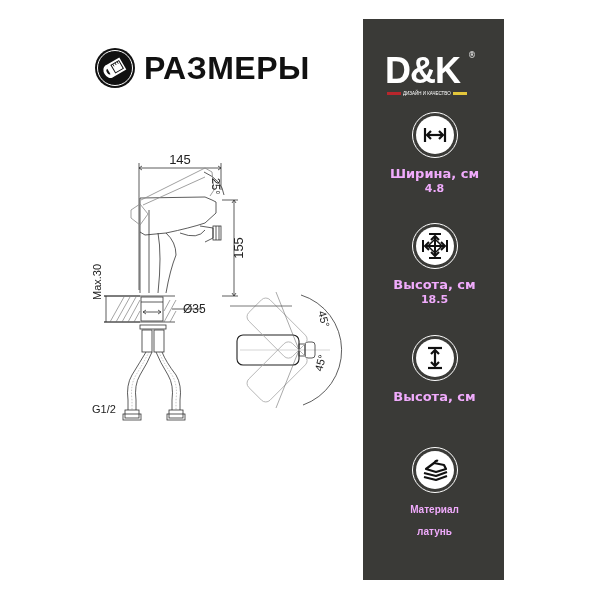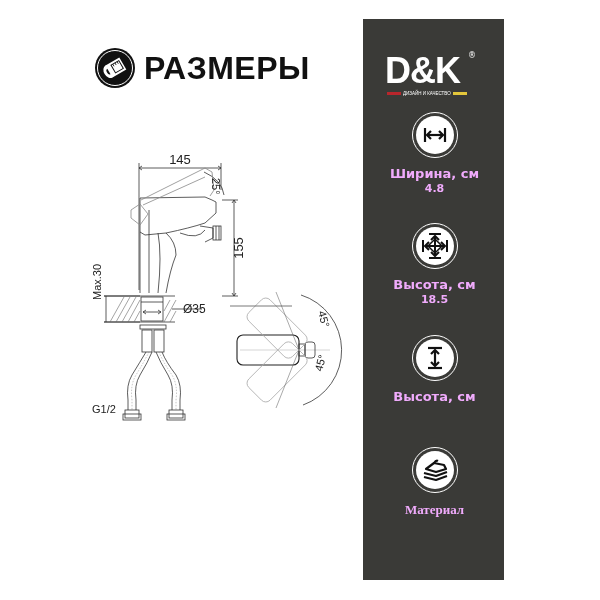--- a/index.html
+++ b/index.html
@@ -48,21 +48,21 @@
     display: flex; align-items: center; justify-content: center;
   }
   .spec .label {
     font-family: "DejaVu Sans", sans-serif; font-weight: bold; font-size: 13px;
     margin-top: 8px; line-height: 16px;
   }
   .spec .value {
     font-family: "DejaVu Sans", sans-serif; font-weight: bold; font-size: 11px; line-height: 13px;
   }
   .spec .label2 {
-    font-family: Liberation Serif, serif; font-weight: bold; font-size: 13px; line-height: 22px;
+    font-family: Liberation Sans, sans-serif; font-weight: bold; font-size: 10px; line-height: 22px;
   }
   .dim-text {
     font-family: "Liberation Sans", sans-serif; fill: #222;
   }
 </style>
 </head>
 <body>
 
 <div class="header">
   <svg class="icon" viewBox="0 0 42 42">
@@ -258,14 +258,15 @@
         <g stroke="#111" stroke-width="2.2" fill="none" stroke-linejoin="round">
           <path d="M6 13 L14 7 L24 9 L26 13 L16 16 Z"></path>
           <path d="M14 7 Q16 4 18 5"></path>
           <path d="M4 17 L16 20 L27 16"></path>
           <path d="M4 21 L16 24 L27 20"></path>
         </g>
       </svg>
     </div>
       </div>
     <div class="label2" style="margin-top:6px">Материал</div>
+    <div class="label2">латунь</div>
   </div>
 </div>
 
 </body></html>

